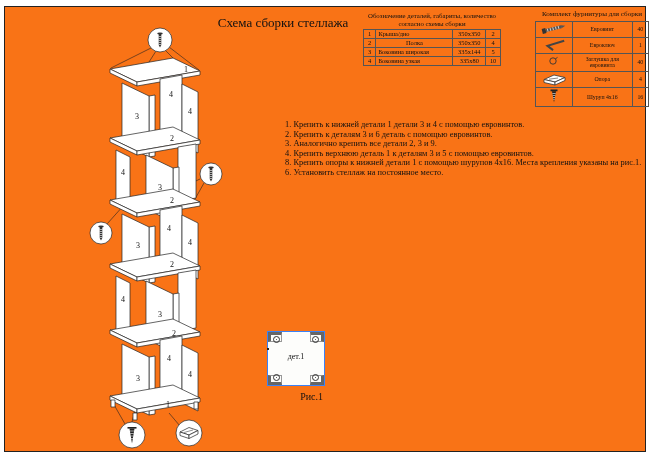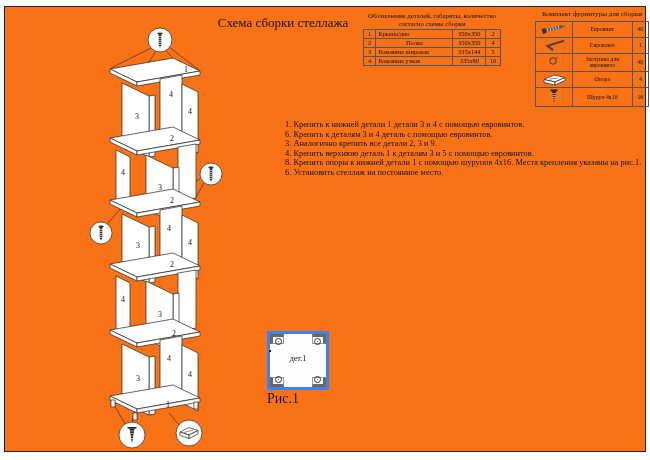--- a/index.html
+++ b/index.html
@@ -23,33 +23,33 @@
   #hw .hdr{font-size:7.1px;text-align:center;line-height:9px;white-space:nowrap;}
   #hw table{margin:2px 0 0 4px;width:114px;}
   #hw td{border:1px solid #555;font-size:5.8px;line-height:6.6px;padding:0 1px;text-align:center;}
   #hw td.icon{width:34px;height:15px;}
   #hw td.name{width:60px;}
   #hw td.qty{width:14px;}
   
   #instr{left:237px;top:113px;width:404px;}
   #instr div{font-size:8.4px;line-height:9.6px;white-space:nowrap;margin-left:43px;}
   
-  #fig{left:262px;top:324px;width:56px;height:53px;border:3px solid #3b82f6;background:#fdfdfb;}
+  #fig{left:262px;top:324px;width:56px;height:53px;border:1px solid #3b82f6;background:#fdfdfb;}
   .brk{position:absolute;width:14px;height:10px;box-sizing:border-box;}
   .brk .ring{position:absolute;width:5px;height:5px;border:1px solid #333;border-radius:50%;}
   .brk .ring i{position:absolute;left:1.5px;top:1.5px;width:1.5px;height:1.5px;background:#333;border-radius:50%;}
   .brk.tl{left:0;top:0;border-top:3px solid #666;border-left:3px solid #666;border-right:1px solid #999;border-bottom:1px solid #999;}
   .brk.tr{right:0;top:0;border-top:3px solid #666;border-right:3px solid #666;border-left:1px solid #999;border-bottom:1px solid #999;}
   .brk.bl{left:0;bottom:0;border-bottom:3px solid #666;border-left:3px solid #666;border-right:1px solid #999;border-top:1px solid #999;}
   .brk.br{right:0;bottom:0;border-bottom:3px solid #666;border-right:3px solid #666;border-left:1px solid #999;border-top:1px solid #999;}
   .brk.tl .ring{left:2px;top:1px;} .brk.tr .ring{right:2px;top:1px;}
   .brk.bl .ring{left:2px;bottom:1px;} .brk.br .ring{right:2px;bottom:1px;}
   #figlabel{position:absolute;left:0;top:20px;width:100%;text-align:center;font-size:8px;}
   #figdot{position:absolute;left:-1px;top:16px;width:2px;height:2px;background:#222;}
-  #figcap{left:262px;top:384px;width:56px;text-align:left;font-size:14px;}
+  #figcap{left:262px;top:384px;width:56px;text-align:right;font-size:10px;}
   
   #diag{left:18px;top:0px;}
   .dl{font-size:8px;font-family:"Liberation Serif",serif;fill:#111;text-anchor:middle;}
 </style>
 </head>
 <body>
 
 <div id="page">
 
   <div class="abs" id="title">Схема сборки стеллажа</div>
@@ -148,21 +148,21 @@
         </td>
         <td class="name">Шуруп 4x16</td>
         <td class="qty">16</td>
       </tr>
     </tbody>
       </table>
   </div>
 
   <div class="abs" id="instr">
     <div>1. Крепить к нижней детали 1 детали 3 и 4 с помощью евровинтов.</div>
-    <div>6. Крепить к деталям 3 и 4 деталь с помощью евровинтов.</div>
+    <div>2. Крепить к деталям 3 и 6 деталь с помощью евровинтов.</div>
     <div>3. Аналогично крепить все детали 2, 3 и 9.</div>
     <div>4. Крепить верхнюю деталь 1 к деталям 3 и 5 с помощью евровинтов.</div>
     <div>8. Крепить опоры к нижней детали 1 с помощью шурупов 4x16. Места крепления указаны на рис.1.</div>
     <div>6. Установить стеллаж на постоянное место.</div>
   </div>
 
   <div class="abs" id="fig">
     <div class="brk tl">
         <span class="ring">
           <i></i>

